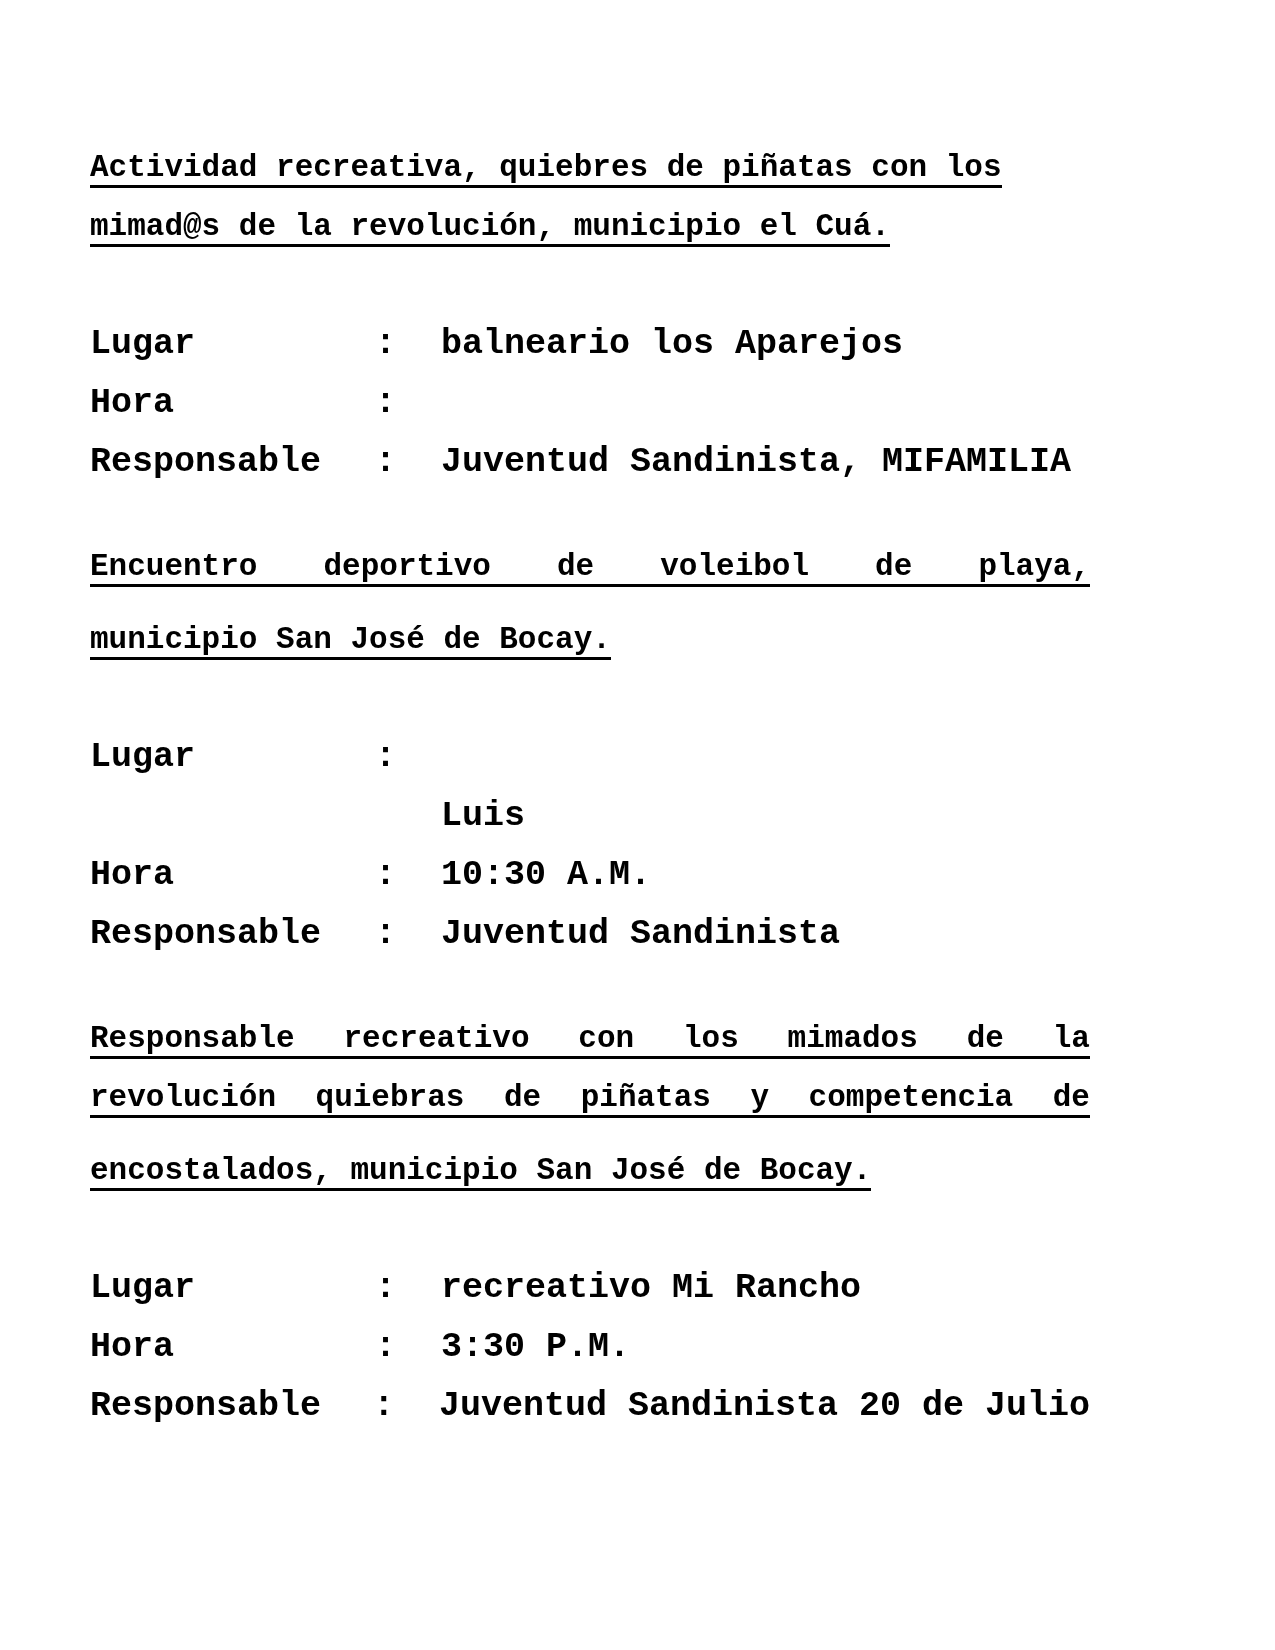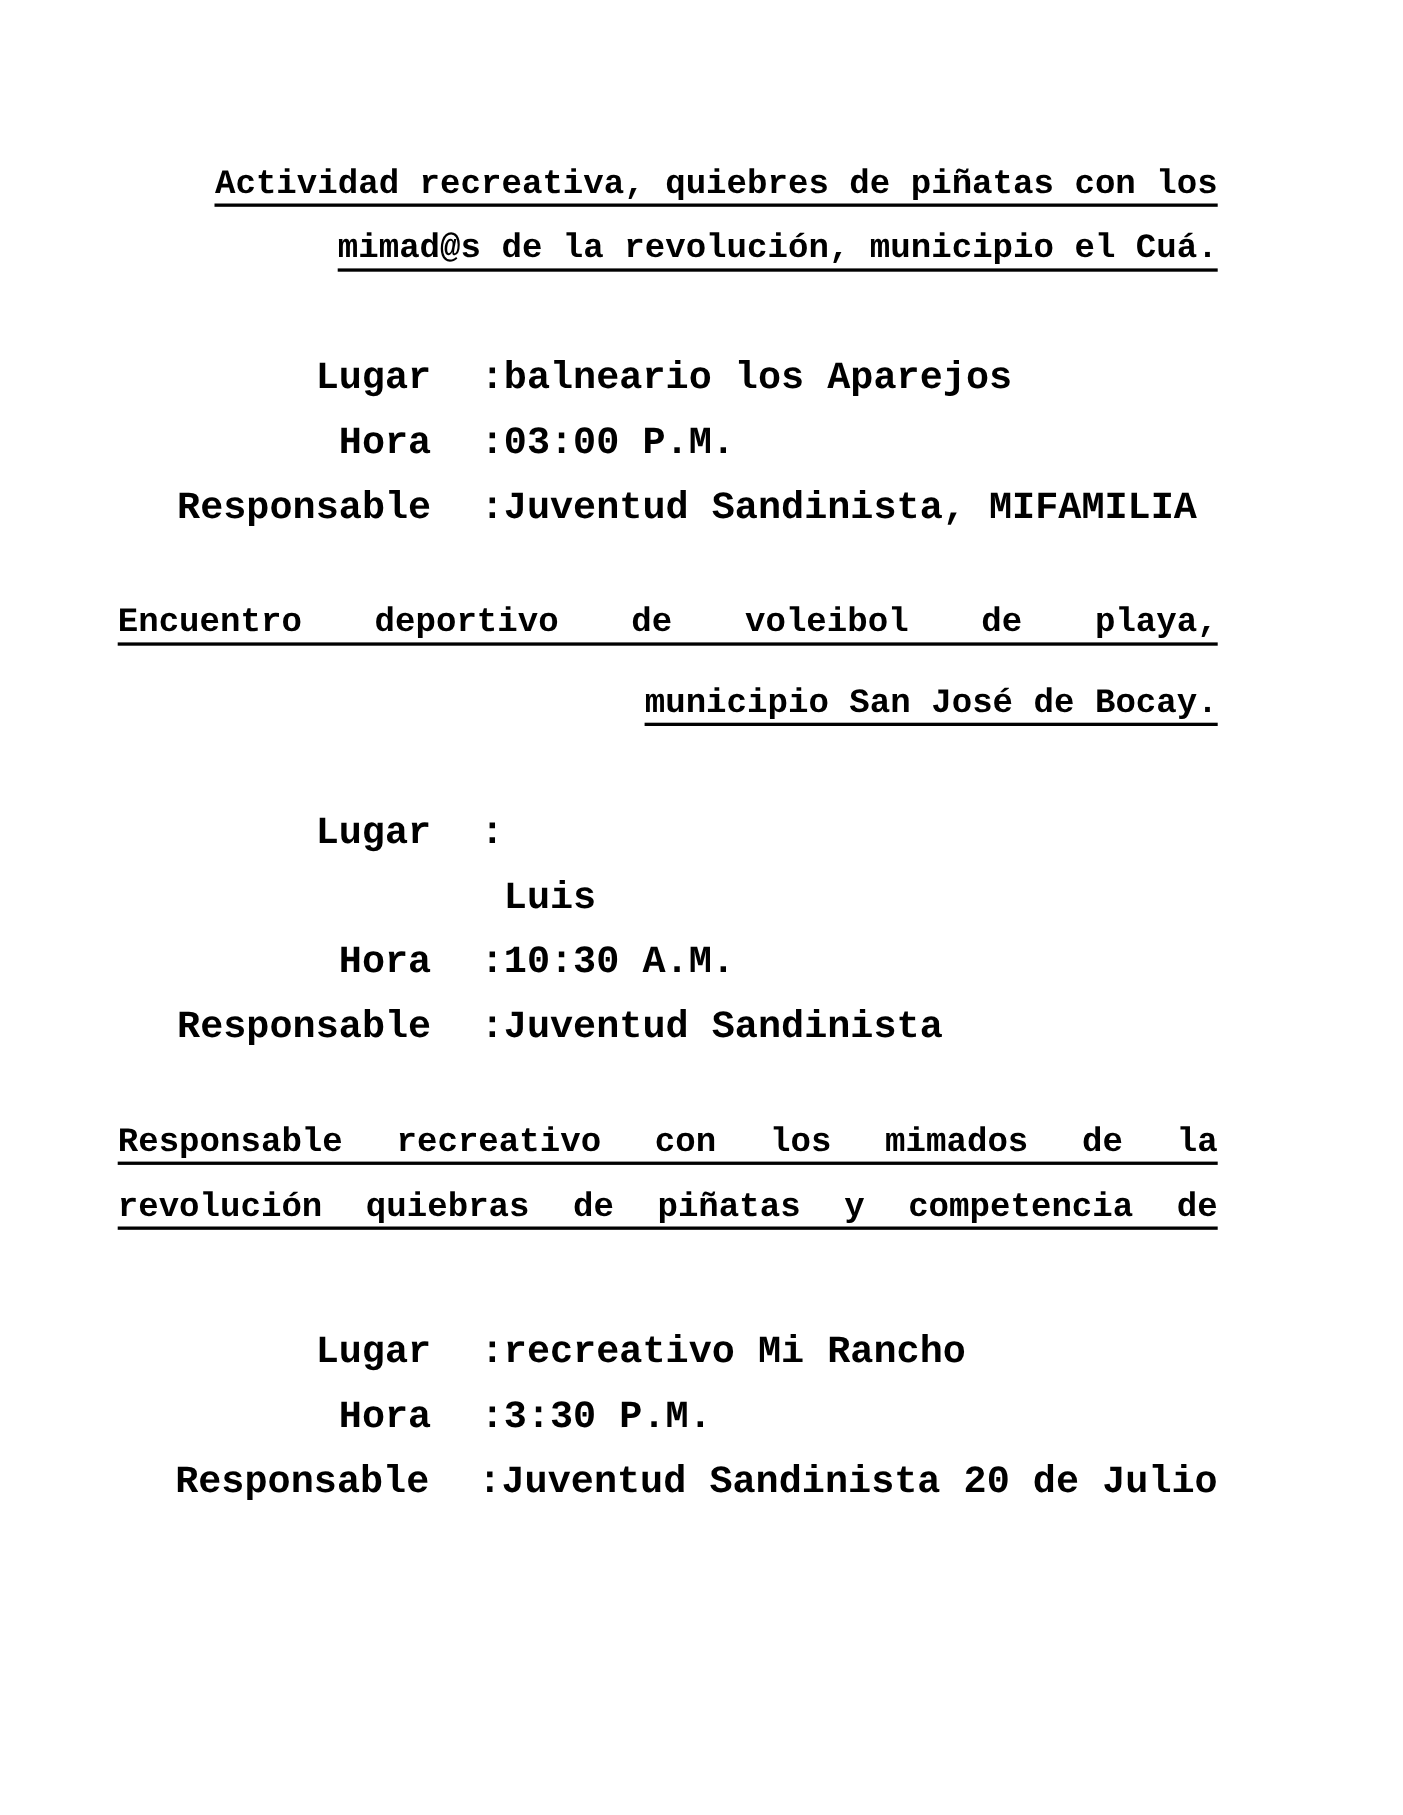--- a/index.html
+++ b/index.html
@@ -1,18 +1,18 @@
 <!DOCTYPE html>
 <html><head>
 <meta charset="utf-8">
 <style>
   html, body { margin:0; padding:0; background:#fff; }
   body { width:1275px; height:1650px; position:relative; overflow:hidden;
          font-family:"Liberation Mono", "DejaVu Sans Mono", monospace; font-weight:bold; color:#000; }
-  .page { position:absolute; left:107px; top:138px; width:1000px;text-align:right; }
+  .page { position:absolute; left:90px; top:138px; width:1000px; }
   .line { height:59px; line-height:59px; font-size:31px; white-space:nowrap; }
   .heading .line { position:relative; }
   .heading .line span { border-bottom:3px solid #000; padding-bottom:2px; line-height:1; display:inline-block; }
   .heading .line.full span { width:1000px; display:flex; justify-content:space-between; }
   .gap { height:59px; }
   .row { display:flex; height:59px; line-height:59px; font-size:35px; white-space:nowrap; }
   .lbl { width:285px; }
   .colon { width:66px; }
   .val { }
 </style>
@@ -28,21 +28,20 @@
   <div class="gap"></div>
   <div>
     <div class="row">
         <span class="lbl">Lugar</span>
         <span class="colon">:</span>
         <span class="val">balneario los Aparejos</span>
       </div>
     <div class="row">
         <span class="lbl">Hora</span>
         <span class="colon">:</span>
-        <span class="val">03:00 P.M.</span>
       </div>
     <div class="row">
         <span class="lbl">Responsable</span>
         <span class="colon">:</span>
         <span class="val">Juventud Sandinista, MIFAMILIA</span>
       </div>
   </div>
   <div class="gap"></div>
 
   <div class="heading">
@@ -98,20 +97,21 @@
         <span>
           <b>revolución</b>
           <b>quiebras</b>
           <b>de</b>
           <b>piñatas</b>
           <b>y</b>
           <b>competencia</b>
           <b>de</b>
         </span>
       </div>
+    <div class="line"><span>encostalados, municipio San José de Bocay.</span></div>
   </div>
   <div class="gap"></div>
   <div>
     <div class="row">
         <span class="lbl">Lugar</span>
         <span class="colon">:</span>
         <span class="val">recreativo Mi Rancho</span>
       </div>
     <div class="row">
         <span class="lbl">Hora</span>

